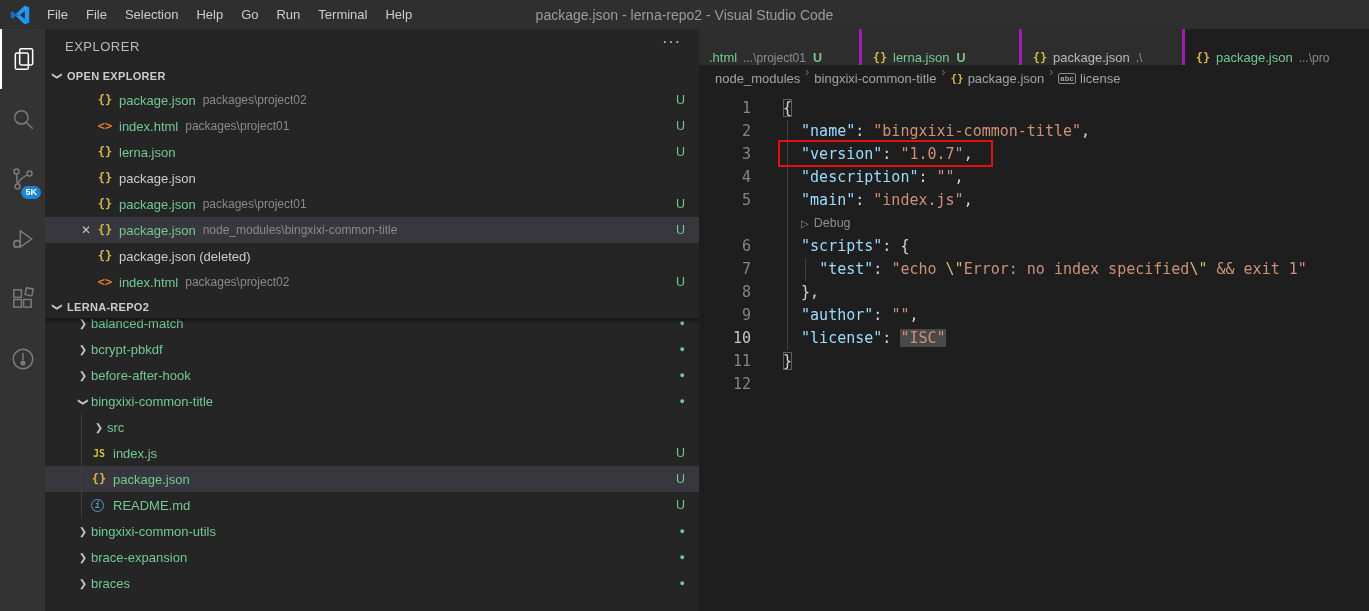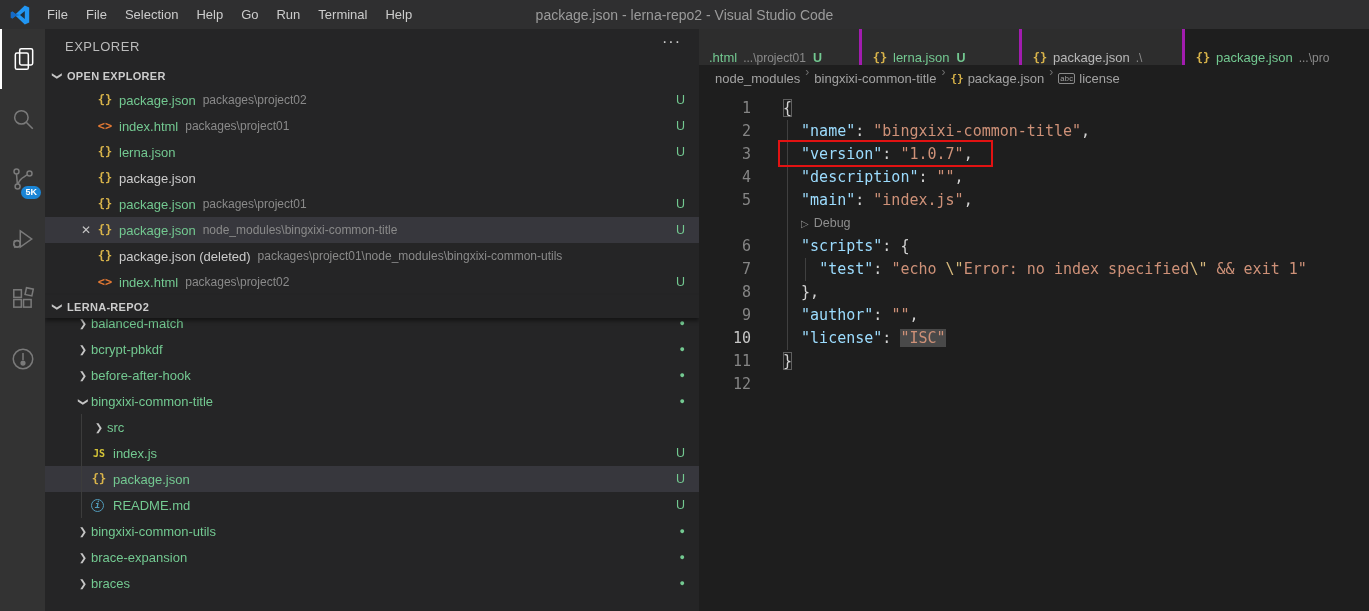--- a/index.html
+++ b/index.html
@@ -82,21 +82,21 @@
   .tab .t-badge { color:#73c991; font-weight:700; margin-left:7px; font-size:12.5px; }
 
   .breadcrumb { height:27px; display:flex; padding-left:16px;
                 font-size:13px; color:#a3a3a3; background:#1e1e1e; }
   .bc-item { display:flex; align-items:center; cursor:pointer; }
   .bc-sep { margin:0 5px; color:#6e6e6e; font-size:12px; }
   .bc-icon-json { color:#d9b44a; font-weight:700; font-size:11px; margin-right:4px;
                   font-family:"DejaVu Sans Mono", monospace; }
   .bc-icon-abc { border:1px solid #8a8a8a; border-radius:2px; color:#a3a3a3; font-size:7.5px;
                  padding:0 1px; margin-right:4px; line-height:9px; display:inline-block;
-                 font-weight:400; letter-spacing:0.3px; }
+                 font-weight:700; letter-spacing:0.3px; }
 
   .code { position:relative; padding-top:5px; font-family:"DejaVu Sans Mono", monospace;
           font-size:15px; line-height:23px; color:#d4d4d4; }
   .code-line { height:23px; position:relative; padding-left:84px; white-space:pre; }
   .ln { position:absolute; left:0; top:0; width:52px; text-align:right; color:#858585; }
   .ln.active { color:#c6c6c6; }
   .tok-k { color:#9cdcfe; }
   .tok-s { color:#ce9178; }
   .tok-e { color:#d7ba7d; }
   .tok-p { color:#d4d4d4; }
@@ -226,21 +226,20 @@
         <div class="row oe-row active-row has-close">
           <span class="close-x">✕</span>
           <span class="fi json">{}</span>
           <span class="name green">package.json</span>
           <span class="path">node_modules\bingxixi-common-title</span>
           <span class="badge">U</span>
         </div>
         <div class="row oe-row">
           <span class="fi json">{}</span>
           <span class="name plain">package.json (deleted)</span>
-          <span class="path">packages\project01\node_modules\bingxixi-common-utils</span>
         </div>
         <div class="row oe-row">
           <span class="fi html">&lt;&gt;</span>
           <span class="name green">index.html</span>
           <span class="path">packages\project02</span>
           <span class="badge">U</span>
         </div>
       </div>
 
     <div class="sec-header ws-header">

